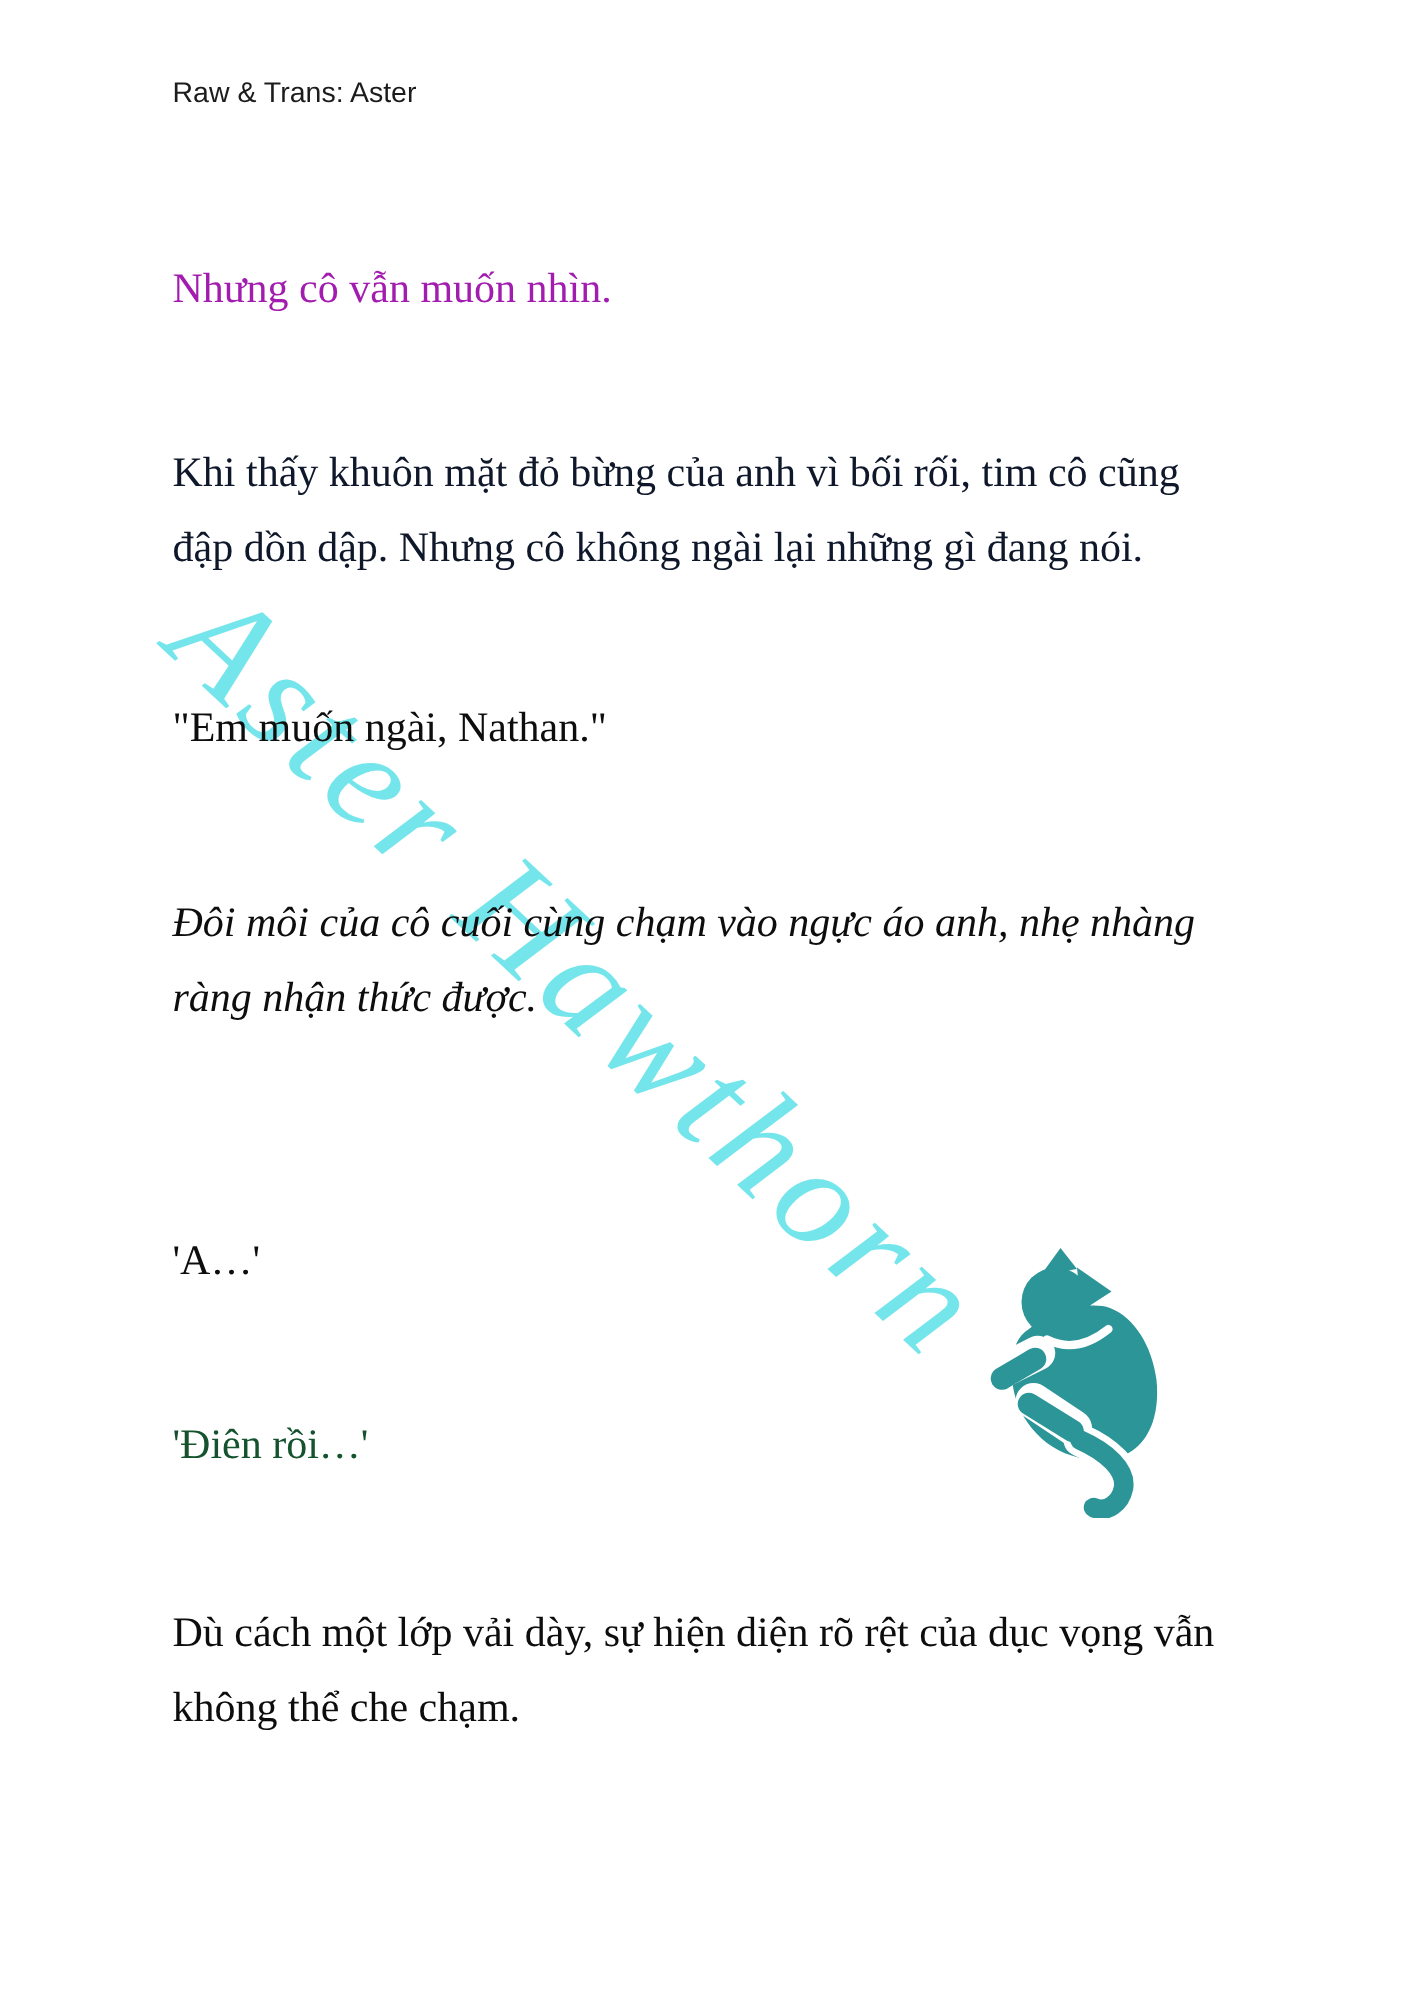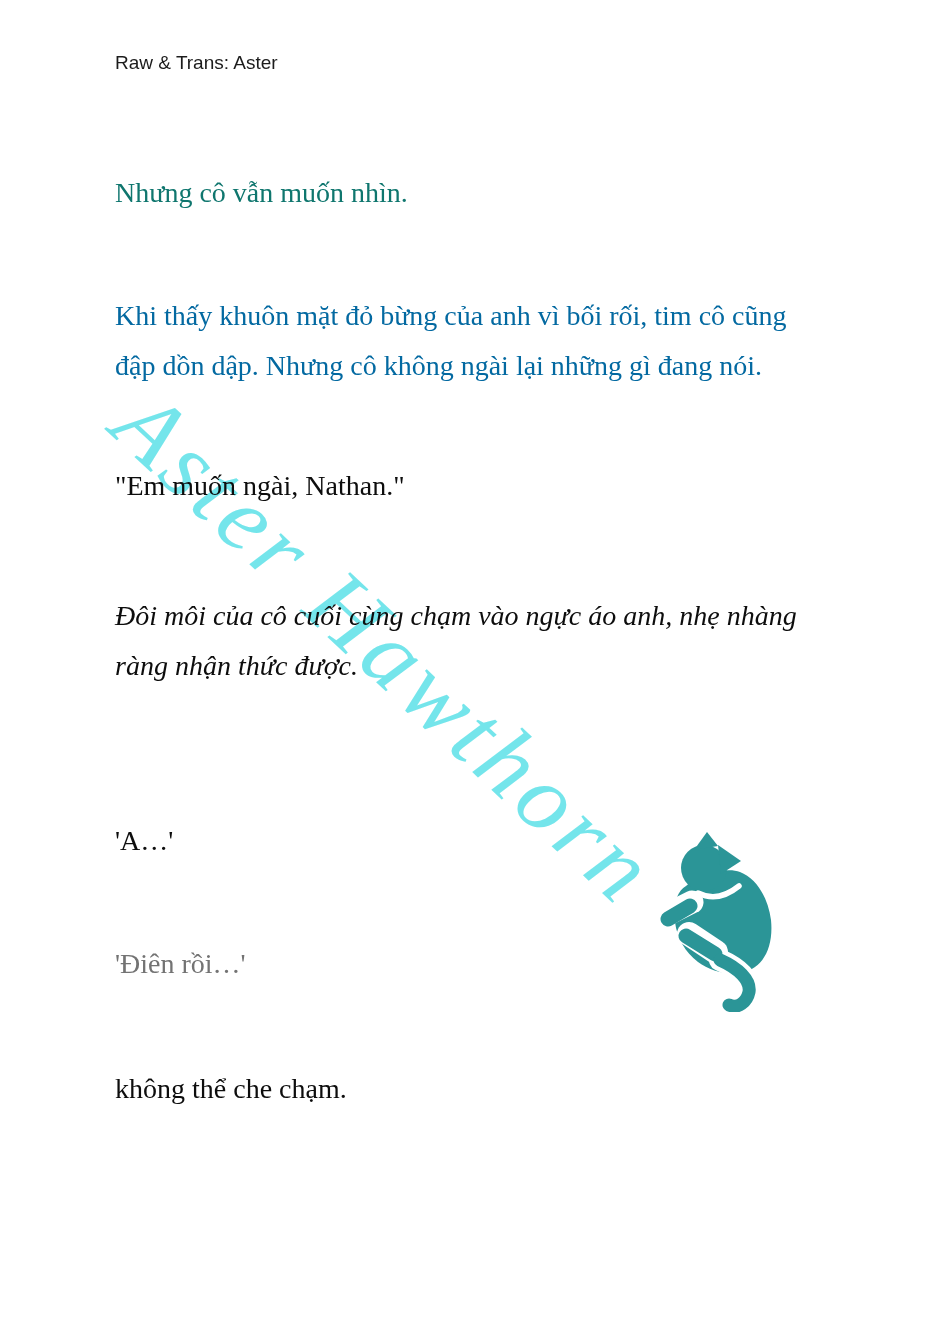--- a/index.html
+++ b/index.html
@@ -66,47 +66,48 @@
 </style>
 </head>
 <body>
 
 <div id="page">
 
   <div class="header-credit">Raw &amp; Trans: Aster</div>
 
   <div class="watermark" style="color: rgb(102, 227, 233);">Aster Hawthorn</div>
 
-  <div class="paragraph" id="p1" style="color: #0f766e;">
+  <div class="paragraph" id="p1" style="color: #a21caf;">
     <div class="text-line">Nhưng cô vẫn muốn nhìn.</div>
   </div>
 
-  <div class="paragraph" id="p2" style="color: #0369a1;">
+  <div class="paragraph" id="p2" style="color: #0f172a;">
     <div class="text-line">Khi thấy khuôn mặt đỏ bừng của anh vì bối rối, tim cô cũng</div>
     <div class="text-line">đập dồn dập. Nhưng cô không ngài lại những gì đang nói.</div>
   </div>
 
   <div class="paragraph" id="p3" style="color: rgb(13, 13, 13);">
     <div class="text-line">"Em muốn ngài, Nathan."</div>
   </div>
 
   <div class="paragraph" id="p4" style="color: rgb(13, 13, 13);">
     <div class="text-line">Đôi môi của cô cuối cùng chạm vào ngực áo anh, nhẹ nhàng</div>
     <div class="text-line">ràng nhận thức được.</div>
   </div>
 
   <div class="paragraph" id="p5" style="color: rgb(13, 13, 13);">
     <div class="text-line">'A…'</div>
   </div>
 
-  <div class="paragraph" id="p6" style="color: #737373;">
+  <div class="paragraph" id="p6" style="color: #14532d;">
     <div class="text-line">'Điên rồi…'</div>
   </div>
 
   <div class="paragraph" id="p7" style="color: rgb(13, 13, 13);">
+    <div class="text-line">Dù cách một lớp vải dày, sự hiện diện rõ rệt của dục vọng vẫn</div>
     <div class="text-line">không thể che chạm.</div>
   </div>
 
   <svg class="cat" width="116" height="182" viewBox="0 0 116 182" aria-hidden="true" style="color: rgb(43, 149, 151);">
 
     <path fill="currentColor" d="M 28,56
       C 18,62 15,76 17,92
       C 19,108 27,122 40,132
       C 56,144 82,148 97,137
       C 110,128 115,110 113,90

